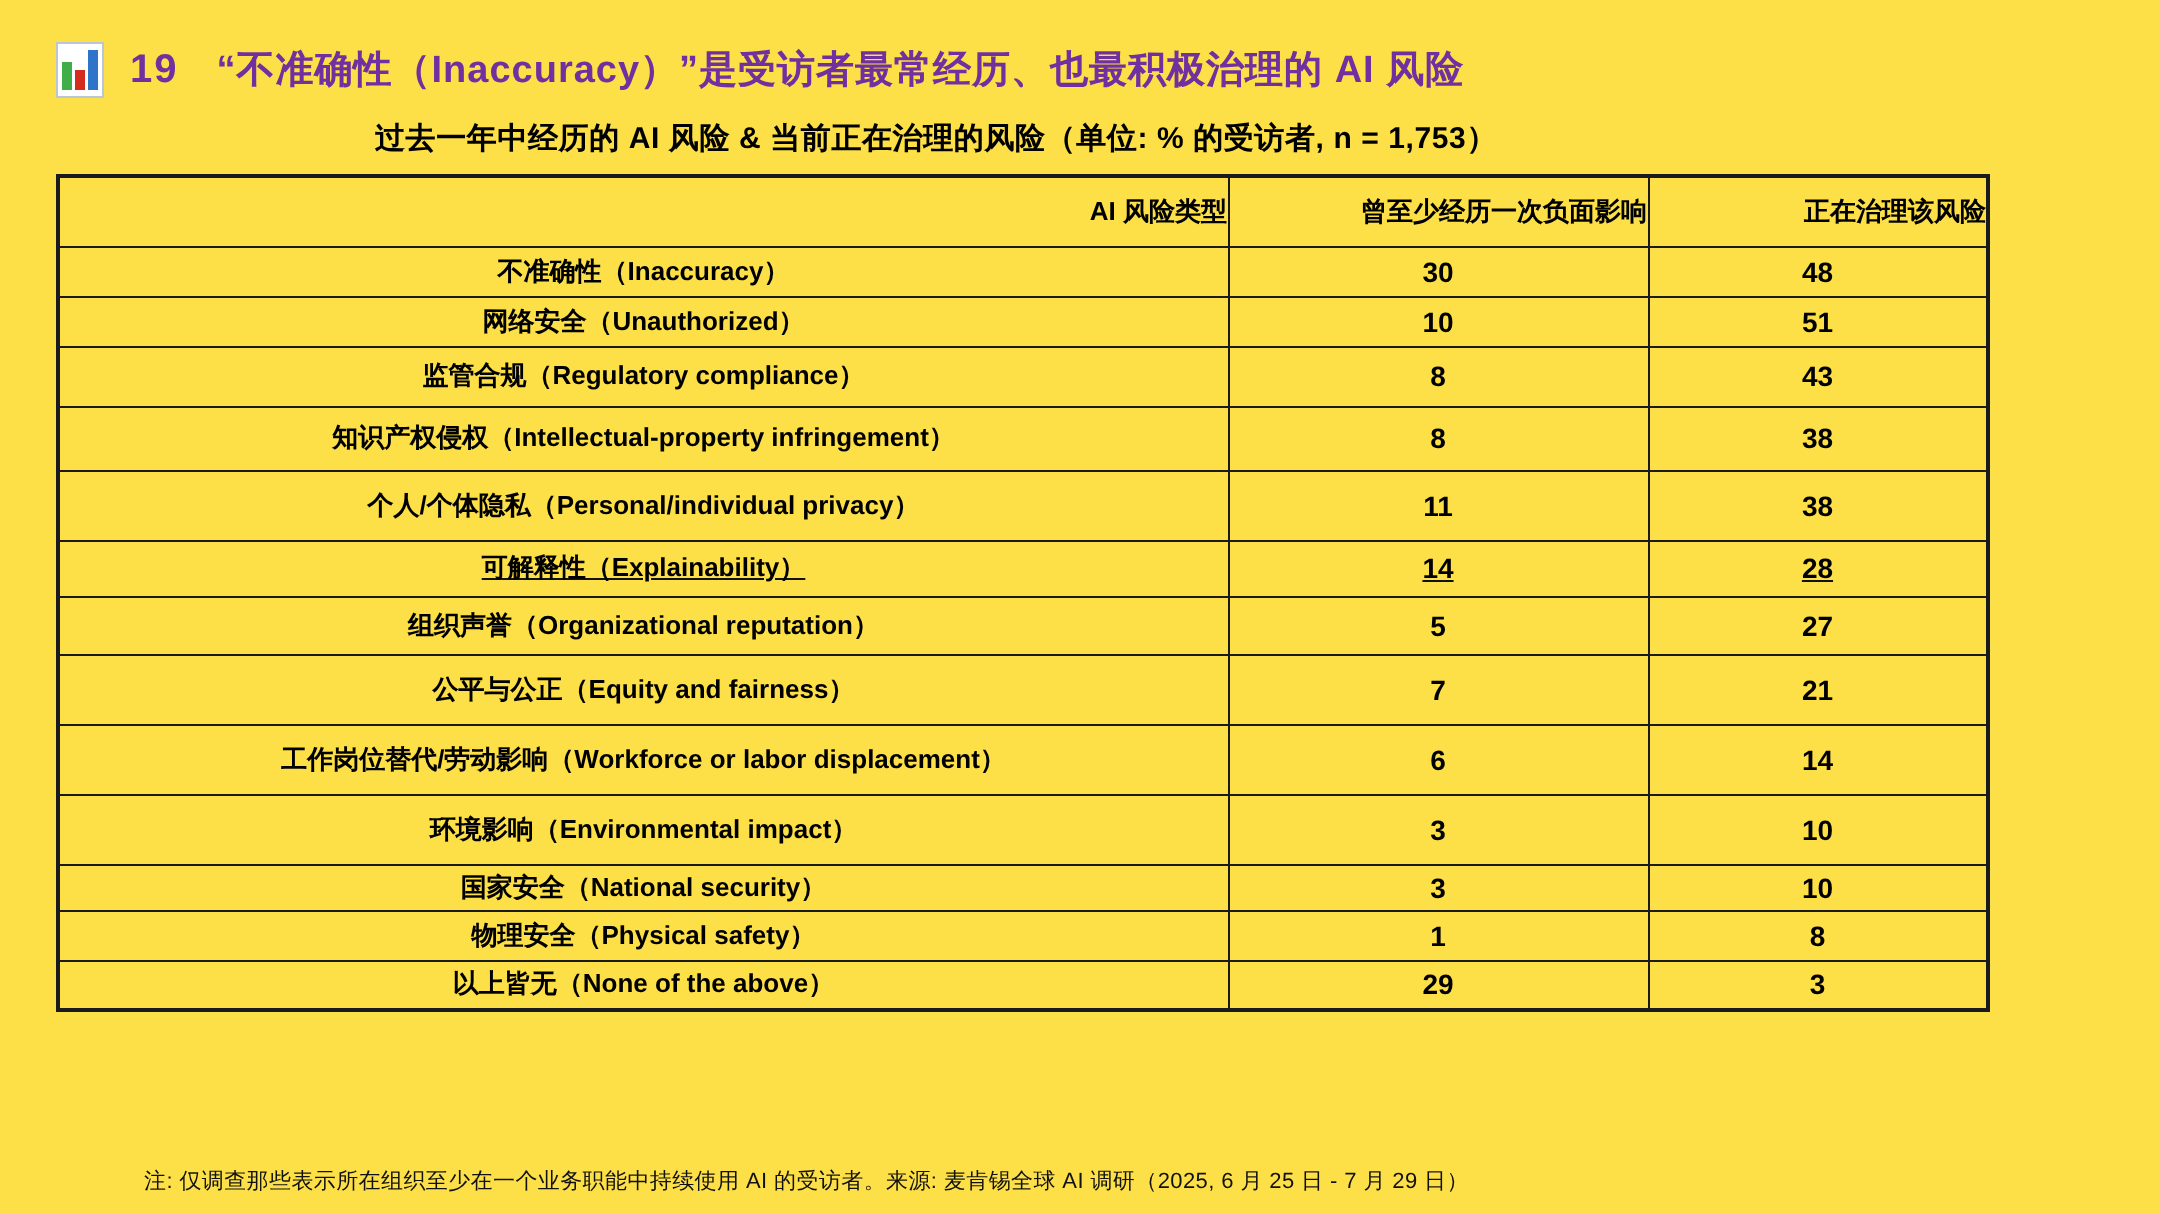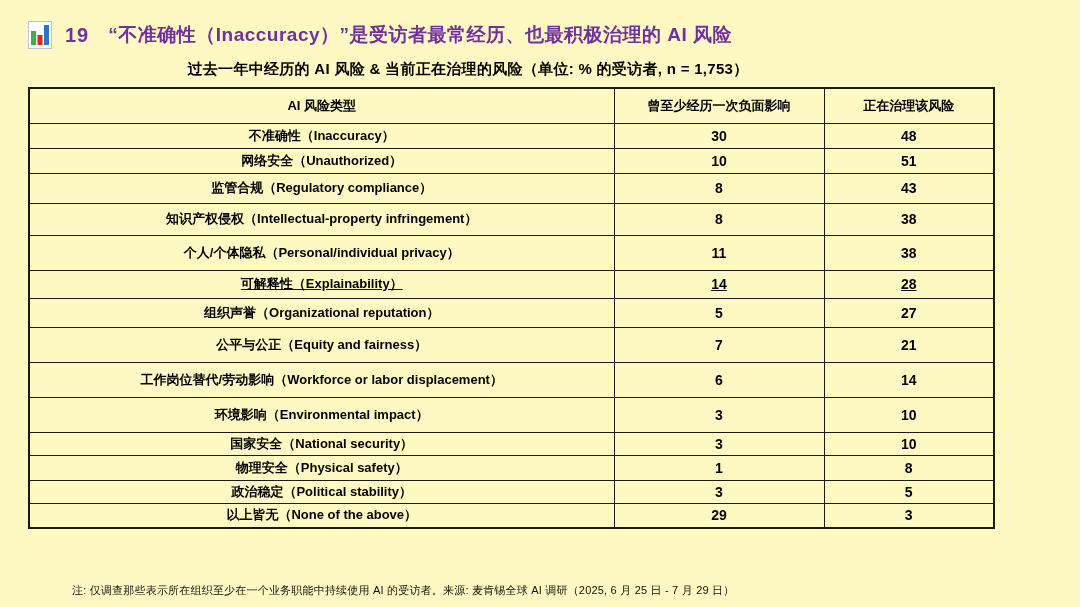--- a/index.html
+++ b/index.html
@@ -1,20 +1,20 @@
 <!DOCTYPE html>
 <html lang="zh"><head>
 <meta charset="utf-8">
 <style>
   html, body { margin: 0; padding: 0; background: #ffffff; }
   .page {
     position: relative;
     width: 1080px;
     height: 607px;
-    background: #fef9c3;
+    background: #fde047;
     font-family: "Liberation Sans", "DejaVu Sans", sans-serif;
     color: #111111;
     overflow: hidden;
   }
   
   .exhibit-header {
     display: flex;
     align-items: center;
     gap: 13px;
     padding: 19px 0 0 28px;
@@ -58,21 +58,21 @@
     padding: 0;
     vertical-align: middle;
     overflow: hidden;
     white-space: nowrap;
   }
   col.c-label   { width: 585px; }
   col.c-exp     { width: 210px; }
   col.c-mit     { width: 170px; }
   tr.header-row { height: 35px; }
   th.h-cell {
-    text-align: center;
+    text-align: right;
     font-size: 13px;
     font-weight: 700;
     padding-left: 7px;
     color: #000000;
   }
   td.label-cell {
     text-align: center;
     font-size: 13px;
     font-weight: 700;
     padding-left: 7px;
@@ -183,25 +183,20 @@
         <tr style="height: 23px;">
           <td class="label-cell">国家安全（National security）</td>
           <td class="num-cell">3</td>
           <td class="num-cell">10</td>
         </tr>
         <tr style="height: 25px;">
           <td class="label-cell">物理安全（Physical safety）</td>
           <td class="num-cell">1</td>
           <td class="num-cell">8</td>
         </tr>
-        <tr style="height: 23px;">
-          <td class="label-cell">政治稳定（Political stability）</td>
-          <td class="num-cell">3</td>
-          <td class="num-cell">5</td>
-        </tr>
         <tr style="height: 25px;">
           <td class="label-cell">以上皆无（None of the above）</td>
           <td class="num-cell">29</td>
           <td class="num-cell">3</td>
         </tr>
       </tbody>
   </table>
 
   <div class="footnote">注: 仅调查那些表示所在组织至少在一个业务职能中持续使用 AI 的受访者。来源: 麦肯锡全球 AI 调研（2025, 6 月 25 日 - 7 月 29 日）</div>
 

